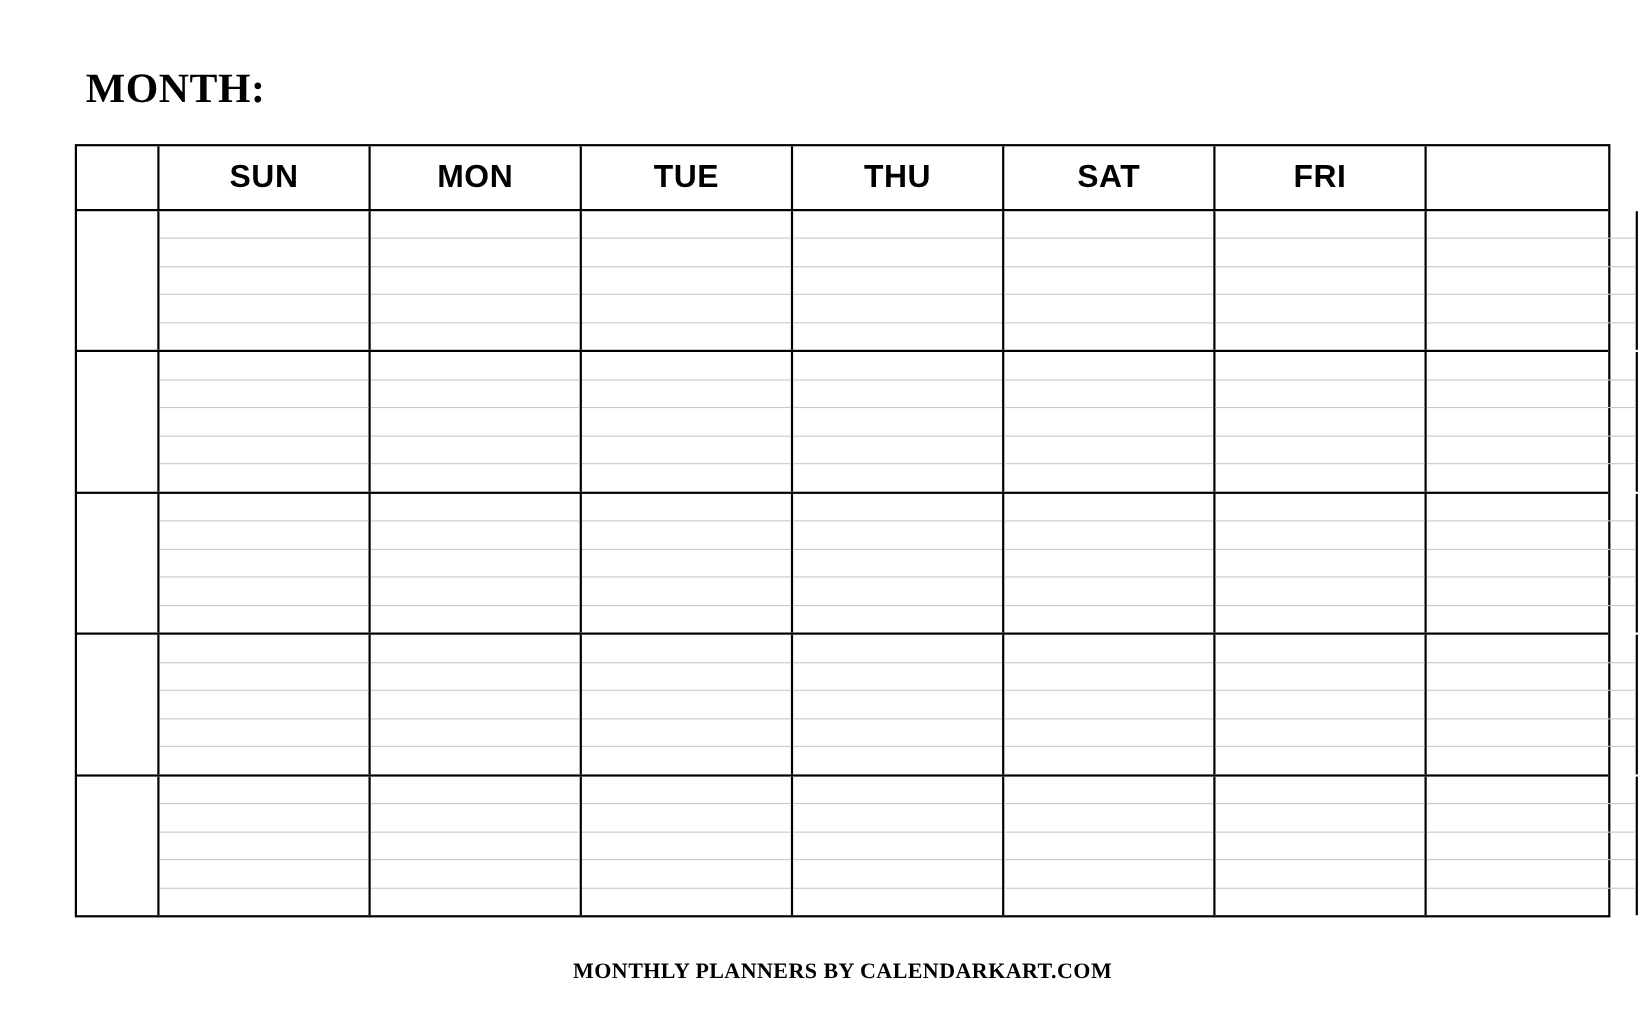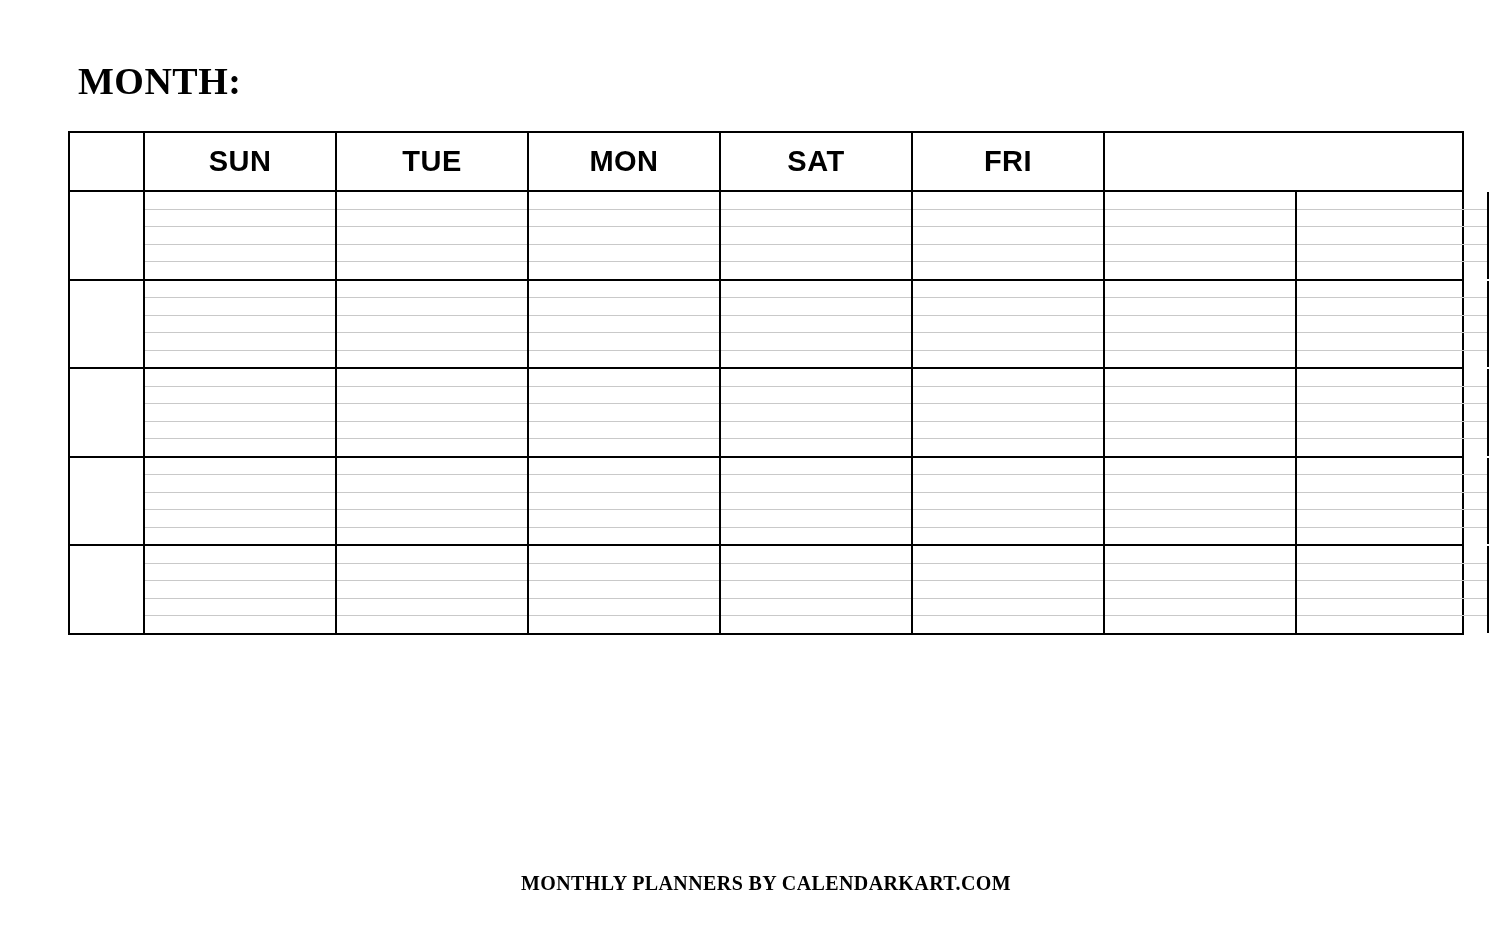--- a/index.html
+++ b/index.html
@@ -35,21 +35,21 @@
     line-height: 1;
     white-space: nowrap;
   }
 
   
   .calendar {
     position: absolute;
     left: 52px;
     top: 131px;
     width: 1396px;
-    height: 504px;
+    height: 703px;
     border: 2px solid #000;
     box-sizing: border-box;
     display: flex;
     flex-direction: column;
   }
 
   
   .head-row {
     display: flex;
     height: 59px;
@@ -130,22 +130,23 @@
 
 <div class="page">
 
   <div class="month-title">MONTH:</div>
 
   <div class="calendar">
 
     <div class="head-row">
       <div class="head-cell col-edge"></div>
       <div class="head-cell col-day">SUN</div>
+      <div class="head-cell col-day">MON</div>
       <div class="head-cell col-day">TUE</div>
-      <div class="head-cell col-day">MON</div>
+      <div class="head-cell col-day">THU</div>
       <div class="head-cell col-day">SAT</div>
       <div class="head-cell col-day">FRI</div>
       <div class="head-cell col-edge-right"></div>
     </div>
 
     <div class="body-area">
 
       <div class="week-row">
         <div class="cell col-edge"></div>
         <div class="cell col-day">

